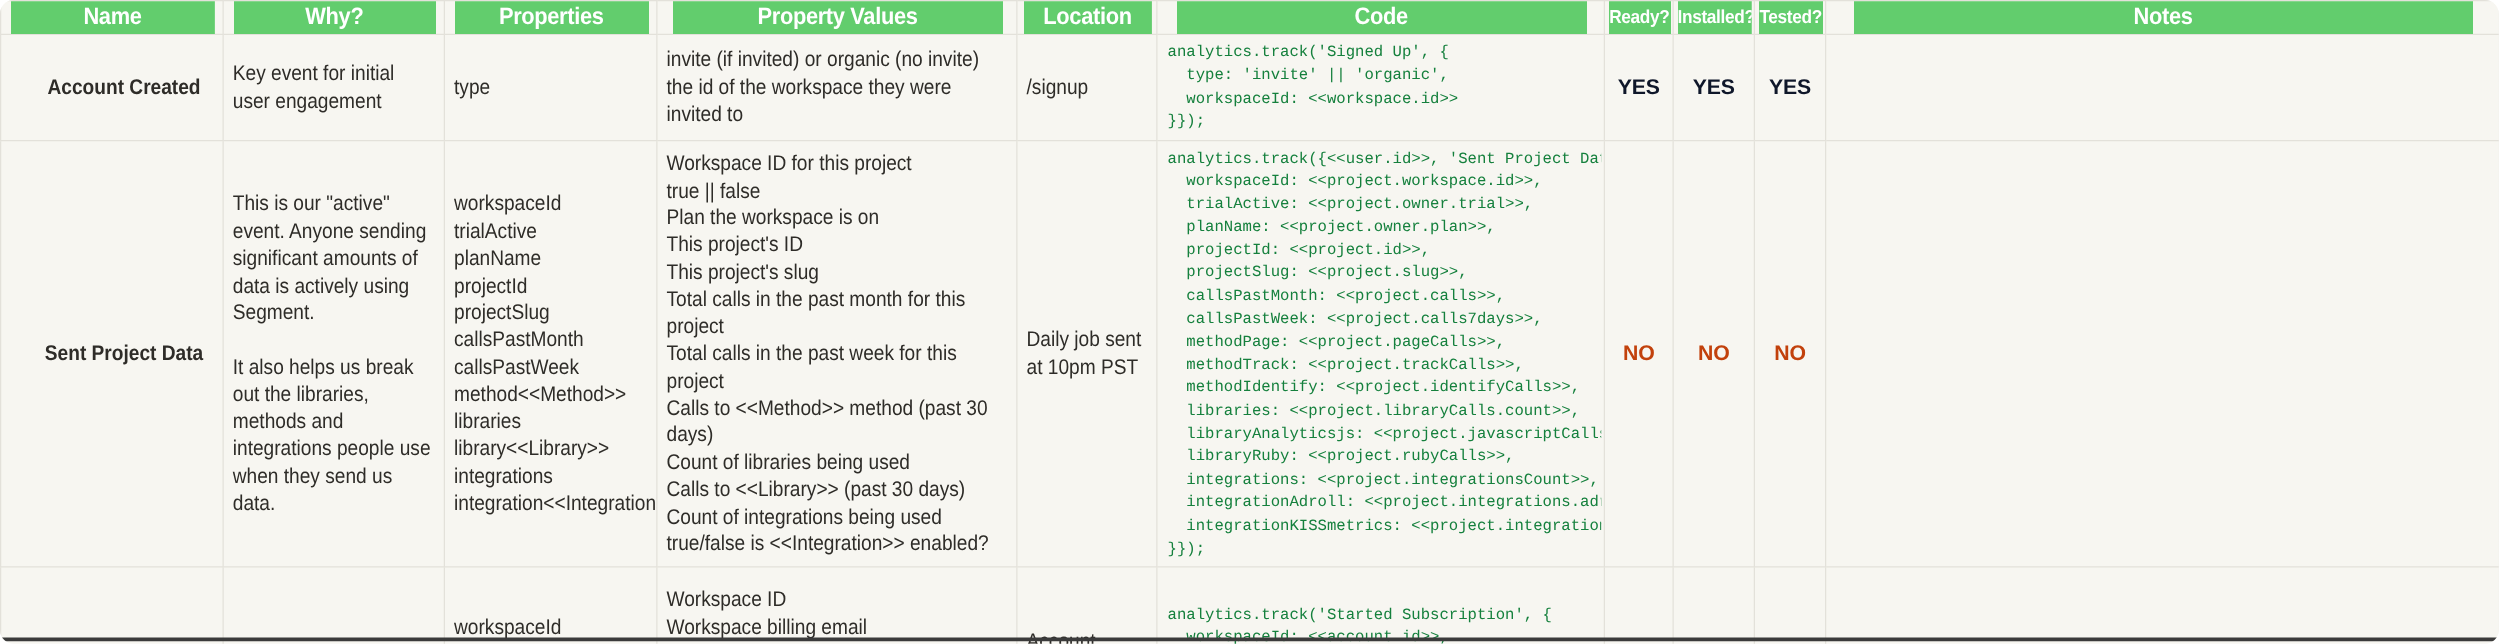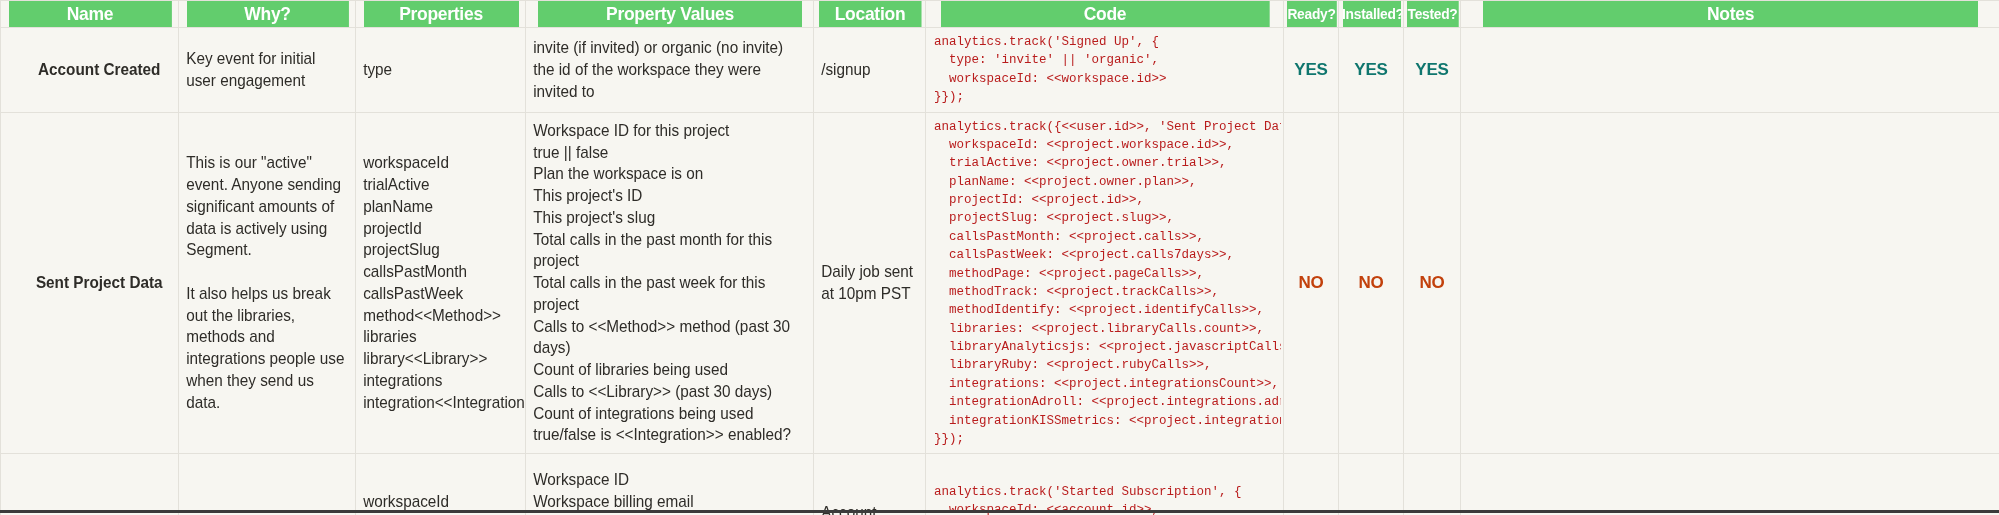--- a/index.html
+++ b/index.html
@@ -8,20 +8,21 @@
     width: 1999px; height: 515px;
     background: #ffffff;
     font-family: "Liberation Sans", sans-serif;
   }
   #sheet {
     width: 1999px;
     height: 515px;
     overflow: hidden;
     position: relative;
     background: #f7f6f1;
+    border-radius: 11px;
   }
   table.grid {
     border-collapse: collapse;
     table-layout: fixed;
     width: 1999px;
     background: #f7f6f1;
   }
   table.grid th, table.grid td {
     border: 1px solid #e3e1da;
     padding: 0;
@@ -60,34 +61,34 @@
     transform-origin: center center;
   }
   .code-cell {
     vertical-align: top;
     padding: 0;
   }
   .code-text {
     font-family: "Liberation Mono", "DejaVu Sans Mono", monospace;
     font-size: 12.5px;
     line-height: 1.47;
-    color: #b91c1c;
+    color: #15803d;
     white-space: pre;
     padding: 5px 0 5px 8px;
     overflow: hidden;
     width: 355px;
   }
   .flag {
     text-align: center;
     font-size: 17px;
     font-weight: 700;
     font-family: "Liberation Sans", sans-serif;
     letter-spacing: -0.2px;
   }
-  .flag.yes { color: #0f766e; }
+  .flag.yes { color: #0f172a; }
   .flag.no  { color: #c2410c; }
   .vmid { vertical-align: middle; }
 
   .bottom-rule {
     position: absolute;
     left: 0; top: 510px;
     width: 1999px; height: 3px;
     background: #3b3b3b;
   }
   .prop-list, .val-list { white-space: pre-line; }

